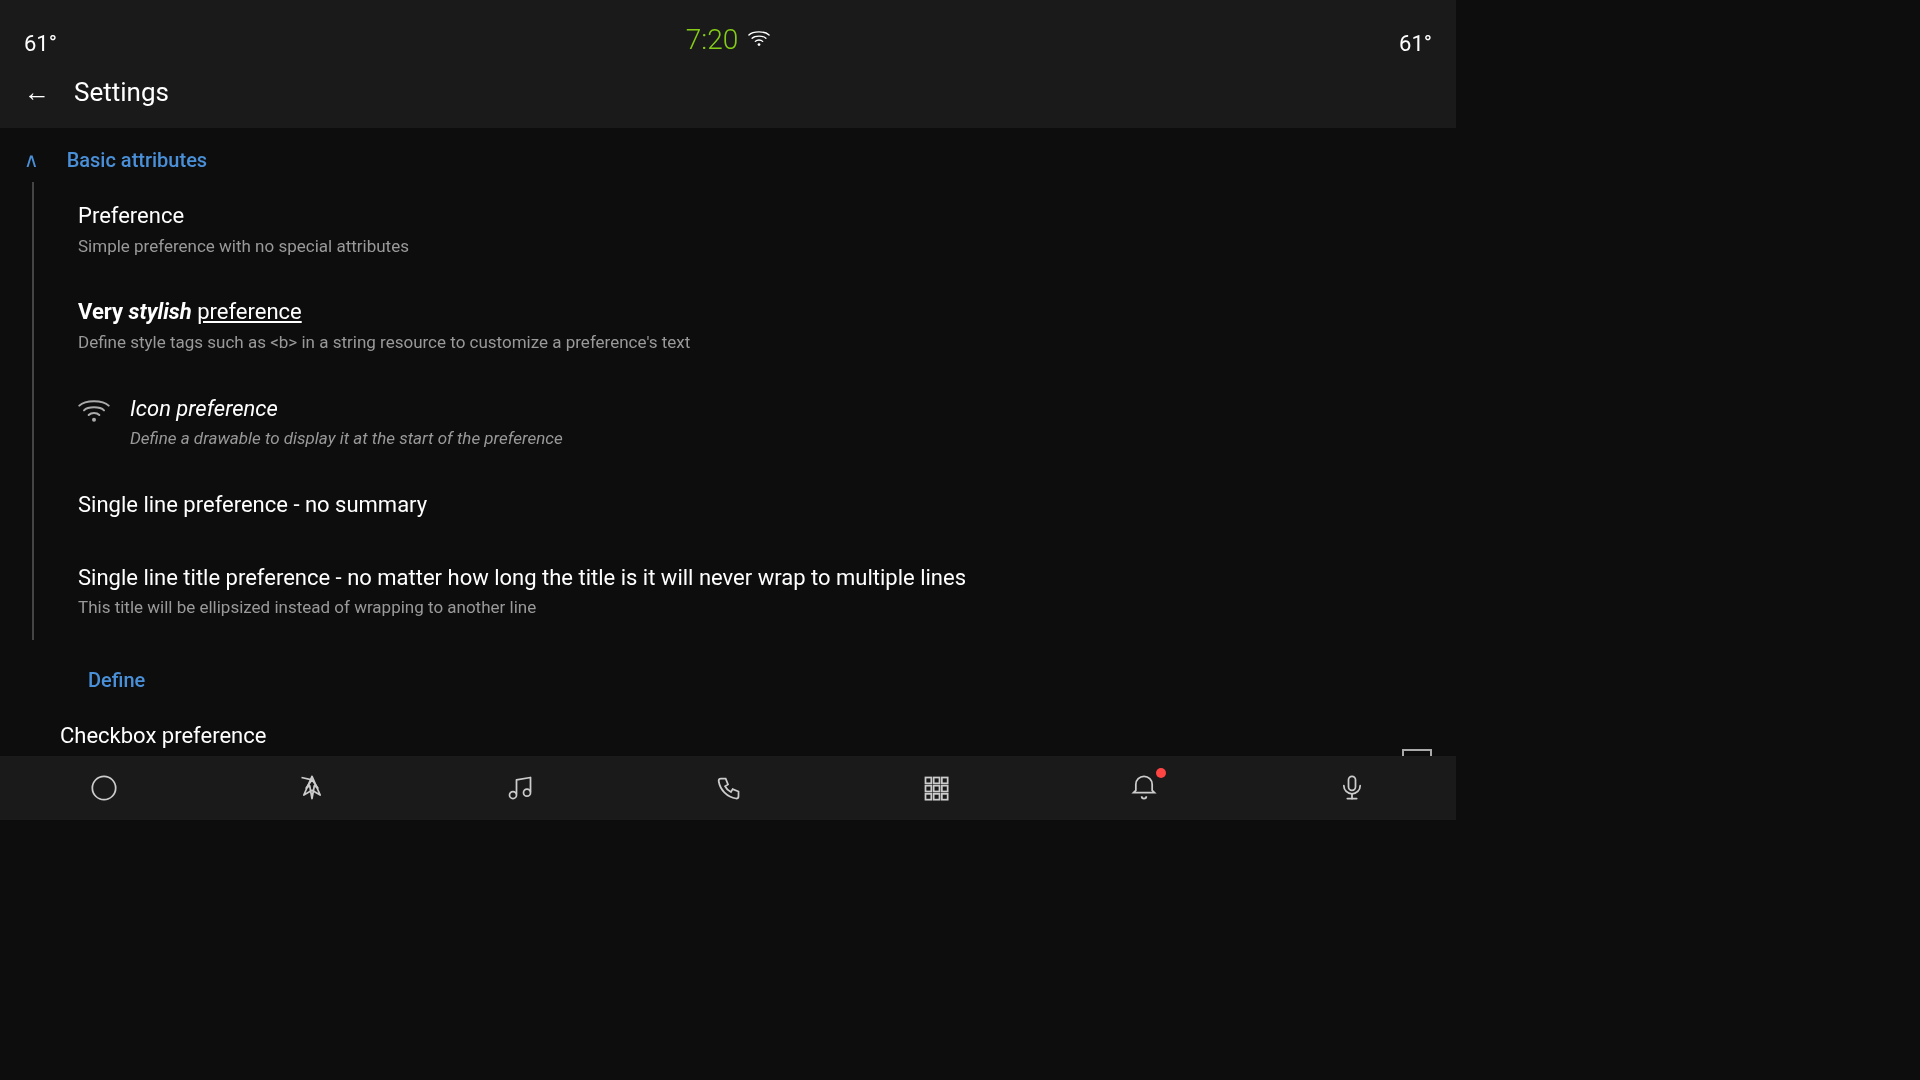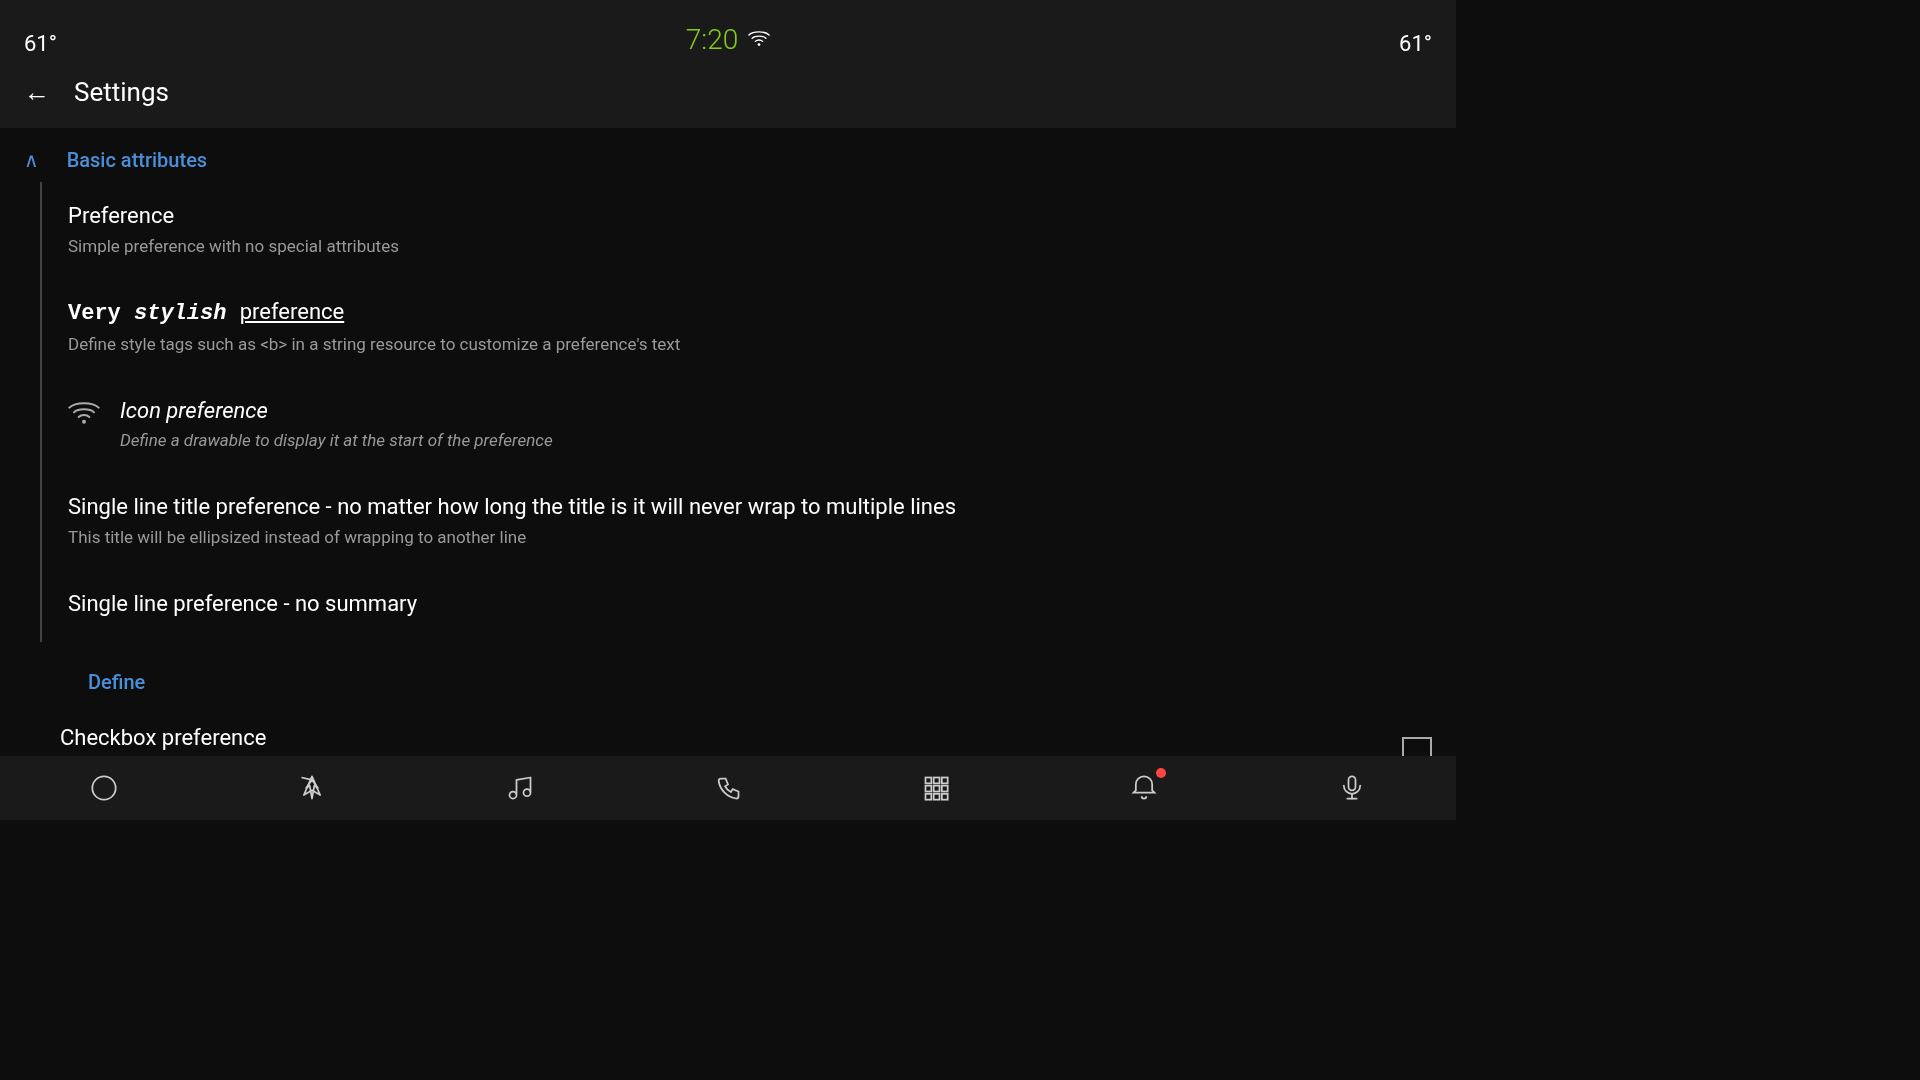--- a/index.html
+++ b/index.html
@@ -91,41 +91,40 @@
     }
 
     .section-title {
       color: #4a90d9;
       font-size: 20px;
       font-weight: 500;
     }
 
     
     .pref-list {
-      padding-left: 10px;
+      padding-left: 28px;
       border-left: 2px solid #444;
-      margin-left: 40px;
+      margin-left: 32px;
     }
 
     .pref-item {
       padding: 20px 24px 20px 16px;
       cursor: pointer;
       position: relative;
     }
 
     .pref-title {
       font-size: 22px;
       color: #ffffff;
       margin-bottom: 4px;
       line-height: 1.3;
     }
 
     .pref-title .bold {
       font-weight: 700;
-      font-family: Liberation Mono, monospace;
     }
 
     .pref-title .italic {
       font-style: italic;
     }
 
     .pref-title .underline {
       text-decoration: underline;
     }
 
@@ -153,21 +152,21 @@
     }
 
     
     .widgets-section {
       padding-top: 8px;
     }
 
     
     .checkbox-item {
       display: flex;
-      align-items: center;
+      align-items: flex-end;
       justify-content: space-between;
       padding: 20px 24px 20px 60px;
     }
 
     .checkbox-text {
       flex: 1;
     }
 
     .checkbox-widget {
       width: 30px;
@@ -275,26 +274,26 @@
           <circle cx="12" cy="17" r="1.5" fill="#aaaaaa"></circle>
         </svg>
       </div>
       <div class="pref-content">
         <div class="pref-title">Icon preference</div>
         <div class="pref-summary">Define a drawable to display it at the start of the preference</div>
       </div>
     </div>
 
     <div class="pref-item">
+      <div class="pref-title">Single line preference - no summary</div>
+    </div>
+
+    <div class="pref-item">
       <div class="pref-title single-line">Single line title preference - no matter how long the title is it will never wrap to multiple lines</div>
       <div class="pref-summary">This title will be ellipsized instead of wrapping to another line</div>
-    </div>
-
-    <div class="pref-item">
-      <div class="pref-title">Single line preference - no summary</div>
     </div>
 
   </div>
 
   <div class="widgets-section">
     <div class="section-header">
       <span style="width:36px; display:inline-block;"></span>
       <span class="section-title">Define</span>
     </div>
 

